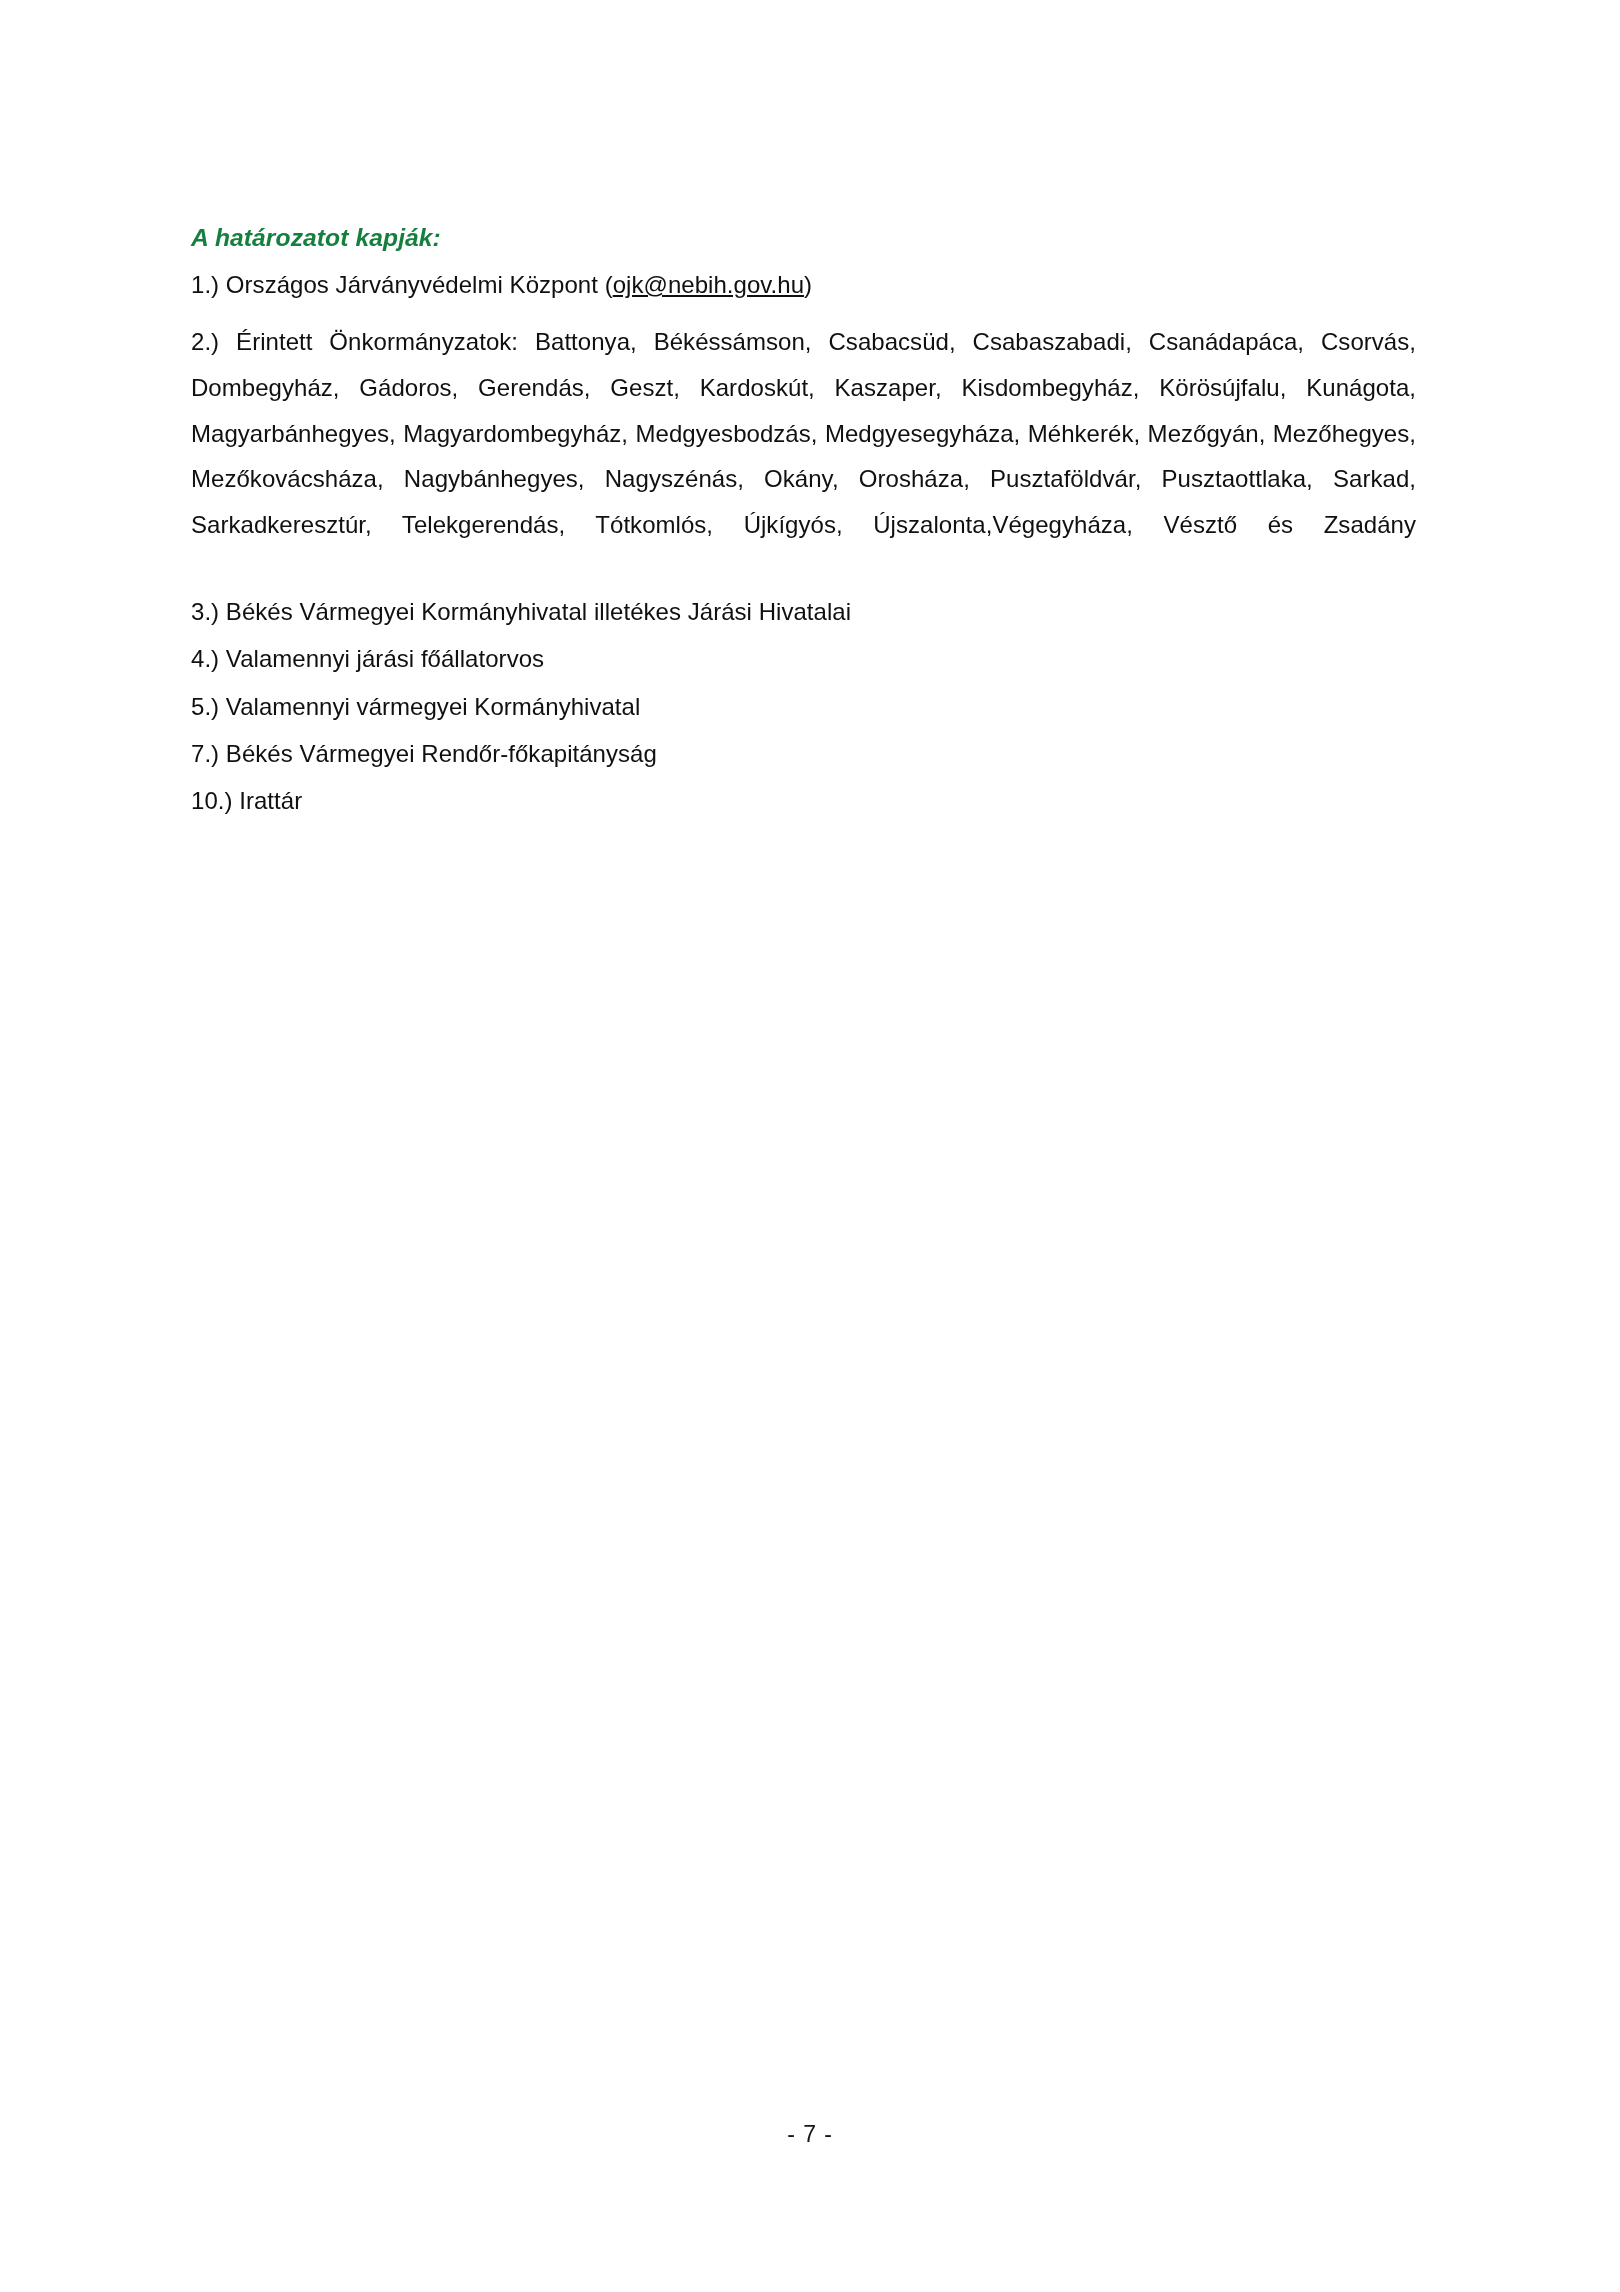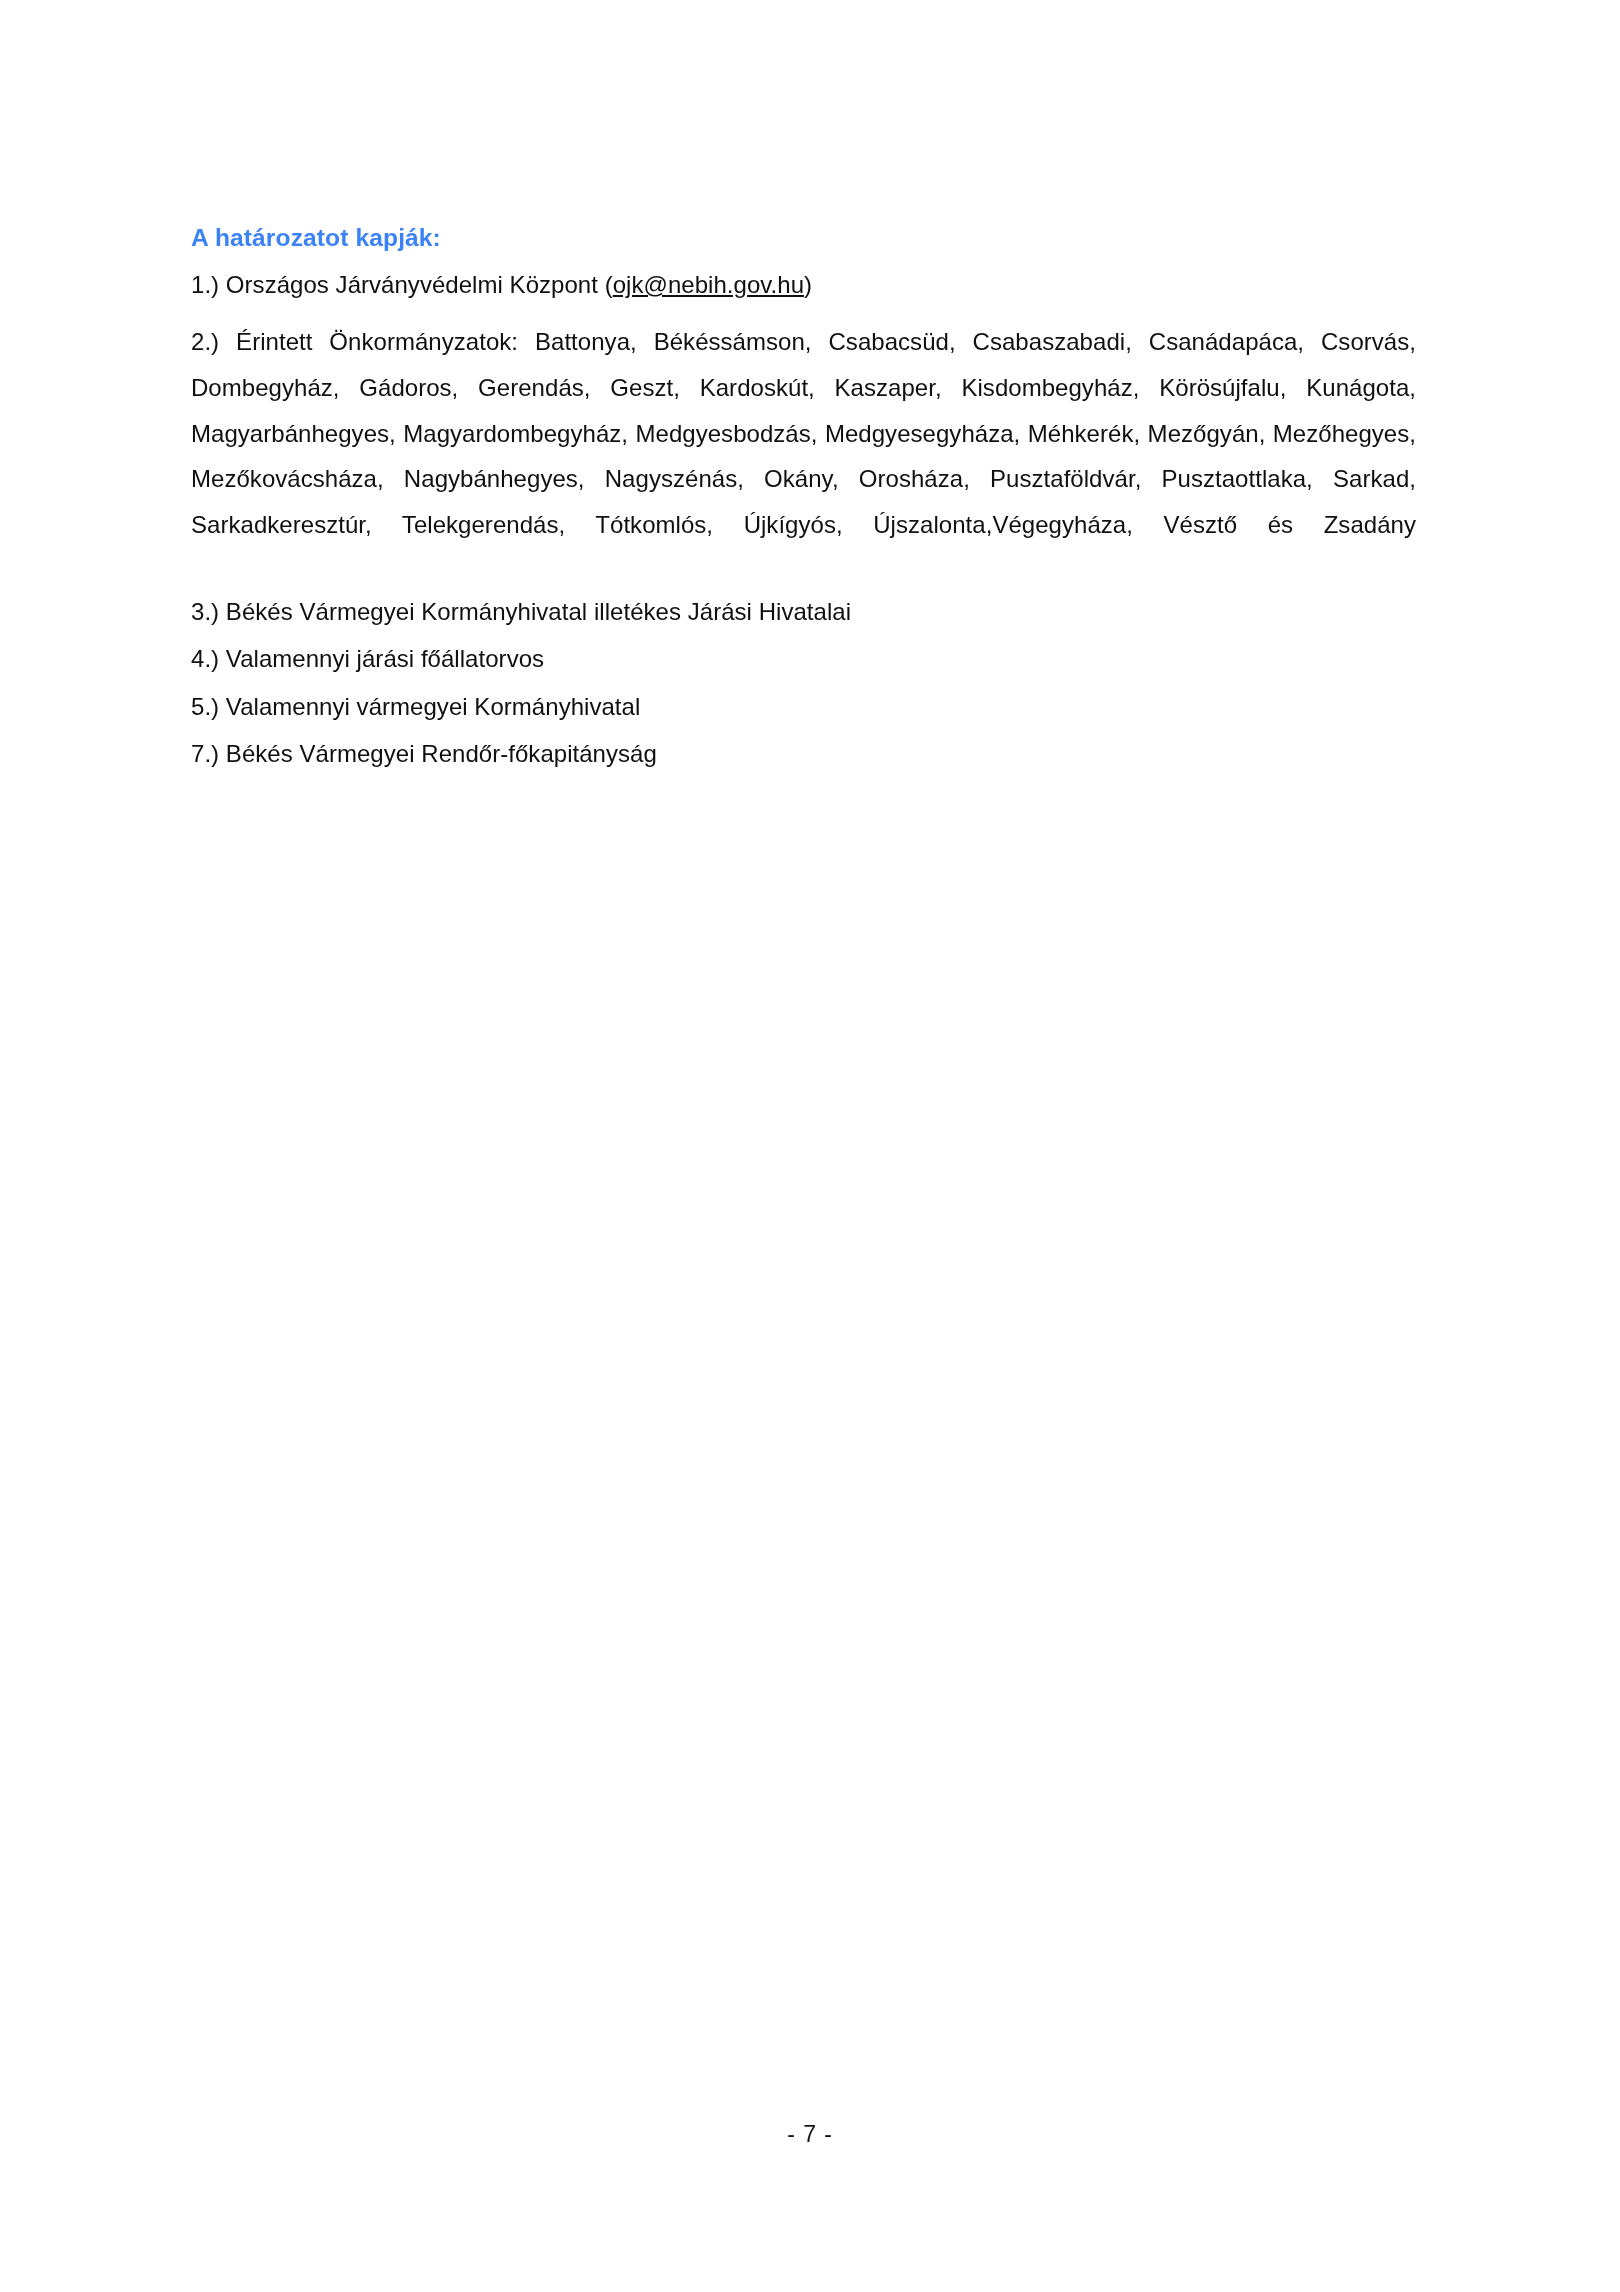--- a/index.html
+++ b/index.html
@@ -26,21 +26,22 @@
     left: 191px;
     top: 226px;
     width: 1225px;
   }
   .doc-heading {
     font-size: 24.6px;
     font-weight: bold;
     line-height: 1.0;
     letter-spacing: 0.1px;
     margin: 0 0 21.5px 0;
-    color: #3b82f6;
+    color: #15803d;
+    font-style: italic;
   }
   .list-item {
     font-size: 24px;
     line-height: 1.11;
     margin: 0 0 20.6px 0;
     color: #101010;
     letter-spacing: 0.04px;
     white-space: nowrap;
   }
   
@@ -109,19 +110,23 @@
     </p>
 
 
     <p class="list-item">
       <span>7.)</span>
       <span>Békés Vármegyei Rendőr-főkapitányság</span>
     </p>
 
 
 
+    <p class="list-item">
+      <span>10.)</span>
+      <span>Irattár</span>
+    </p>
 
   </div>
 
   <div class="footer">- 7 -</div>
 
 </div>
 
 
 </body></html>

